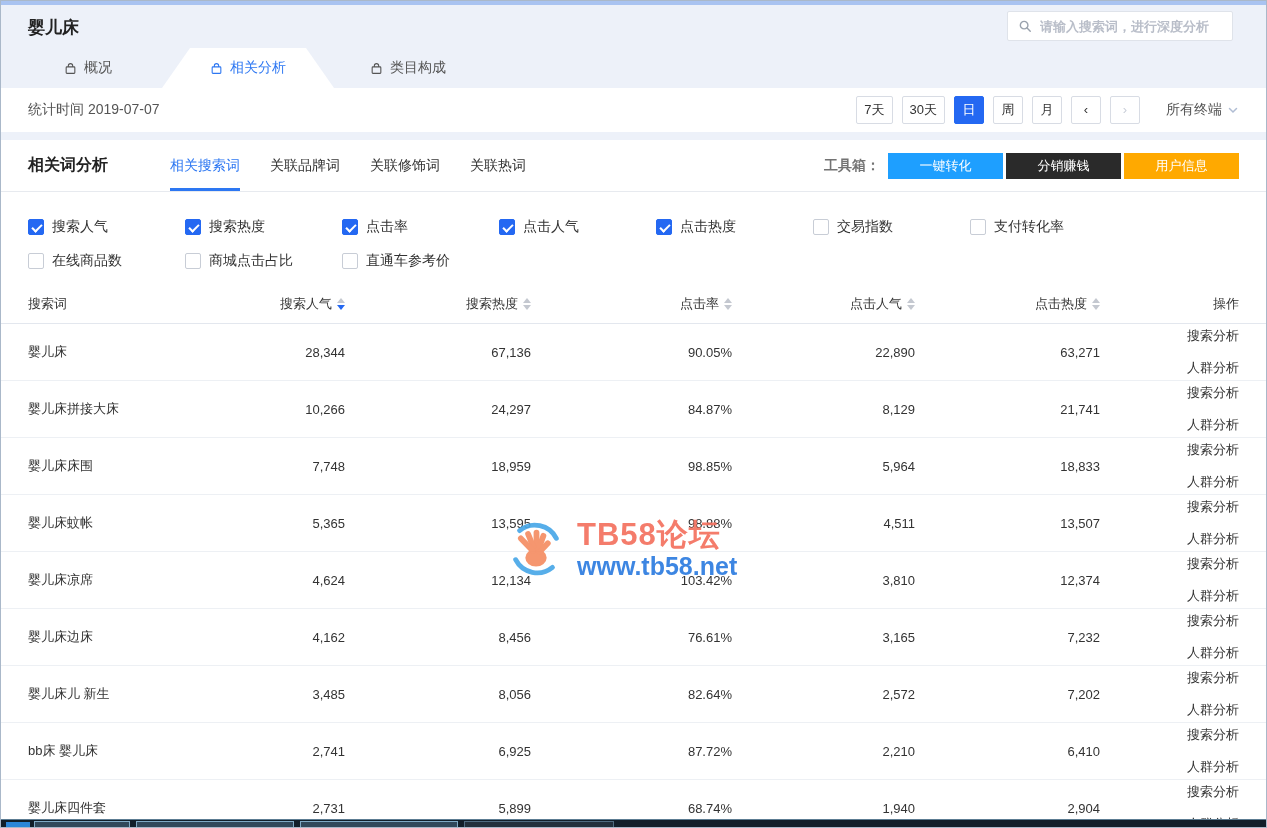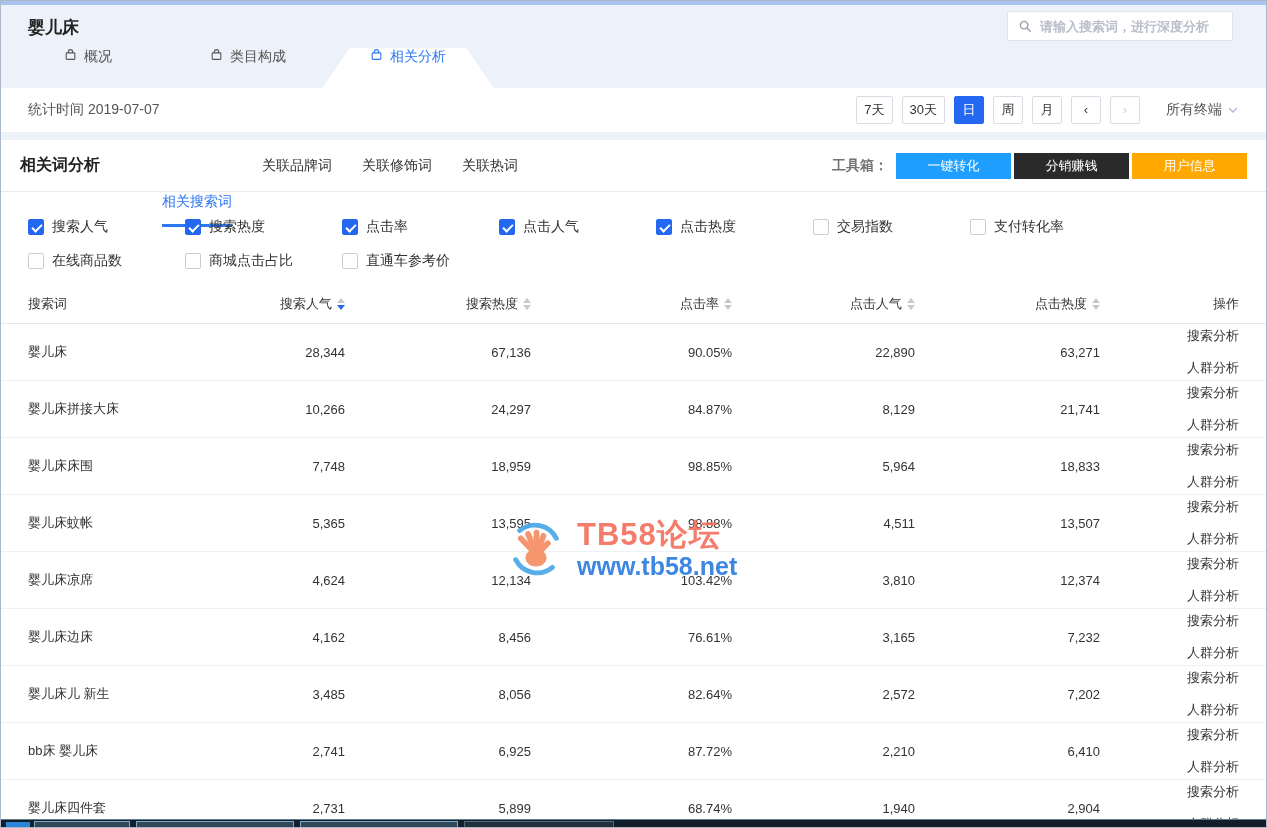--- a/index.html
+++ b/index.html
@@ -16,45 +16,45 @@
   
   .app-header { position:relative; height:83px; background:#edf1f9; }
   .app-title { position:absolute; left:28px; top:11px; font-size:17px; font-weight:bold; color:#222; }
   .search-box { position:absolute; right:34px; top:6px; width:226px; height:30px; background:#fff;
     border:1px solid #dfe3ea; border-radius:2px; display:flex; align-items:center; padding:0 10px; gap:8px; }
   .search-box svg { flex:0 0 auto; }
   .search-box input { border:0; outline:0; flex:1; font-size:13px; color:#333; background:transparent; font-family:inherit;font-weight:bold; }
   ::placeholder { color:#b9bec9; }
 
   .top-tabs { position:absolute; left:8px; bottom:0; display:flex; }
-  .top-tab { position:relative; width:160px; height:40px; display:flex; align-items:flex-start; justify-content:center;
+  .top-tab { position:relative; width:160px; height:40px; display:flex; align-items:center; justify-content:center;
     gap:7px; font-size:14px; color:#555; cursor:pointer; }
   .top-tab .lbl, .top-tab .icon { position:relative; z-index:1; display:flex; align-items:center; }
   .top-tab.active { color:#2d77f2; }
   .top-tab.active::before { content:""; position:absolute; left:-6px; right:-6px; top:0; bottom:0; background:#fff;
     clip-path:polygon(28px 0, calc(100% - 28px) 0, 100% 100%, 0 100%); }
 
   
   .date-bar { height:44px; background:#fff; display:flex; align-items:center; padding:0 28px; }
   .stat-time { font-size:14px; color:#555; }
   .date-controls { margin-left:auto; display:flex; }
   .range-btn { min-width:30px; padding:0 7px; height:28px; line-height:26px; text-align:center; background:#fff;
     border:1px solid #d8dce4; border-radius:2px; font-size:13px; color:#333; margin-left:9px; cursor:pointer; }
   .range-btn.active { background:#2468f2; border-color:#2468f2; color:#fff; }
   .range-btn.disabled { color:#c9ced8; cursor:default; }
   .terminal { margin-left:26px; font-size:14px; color:#555; display:flex; align-items:center; gap:5px; cursor:pointer; }
 
   
   .card { background:#fff; margin-top:8px; min-height:705px; position:relative; }
-  .card-header { display:flex; align-items:center; height:52px; padding:0 20px; border-bottom:1px solid #e7eaef; }
+  .card-header { display:flex; align-items:center; height:52px; padding:0 28px; border-bottom:1px solid #e7eaef; }
   .card-title { font-size:16px; font-weight:bold; color:#222; width:142px; }
   .sub-tabs { display:flex; height:100%; }
   .sub-tab { display:flex; align-items:center; height:100%; margin-right:30px; font-size:14px; color:#333;
     cursor:pointer; border-bottom:3px solid transparent; padding-top:3px; }
-  .sub-tab.active { color:#2d77f2; border-bottom-color:#2d77f2;margin-top:36px; }
+  .sub-tab.active { color:#2d77f2; border-bottom-color:#2d77f2; }
   .toolbox { margin-left:auto; display:flex; align-items:center; }
   .toolbox-label { font-size:14px; color:#737373; margin-right:5px; font-weight:bold; }
   .tool-btn { width:115px; height:26px; line-height:26px; text-align:center; color:#fff; font-size:13px;
     margin-left:3px; cursor:pointer; }
 
   
   .filters { display:grid; grid-template-columns:repeat(7,157px); row-gap:16px; padding:26px 28px 14px; }
   .filter { display:flex; align-items:center; gap:8px; font-size:14px; color:#333; cursor:pointer; }
   .cb { width:16px; height:16px; border:1px solid #c8cdd6; border-radius:2px; background:#fff; position:relative; flex:0 0 auto; }
   .cb.checked { background:#2468f2; border-color:#2468f2; }
@@ -108,37 +108,37 @@
   <div class="top-tabs">
       <div class="top-tab">
         <span class="icon">
           <svg width="13" height="13" viewBox="0 0 24 24" fill="none" stroke="currentColor" stroke-width="2">
             <path d="M8 9V7a4 4 0 0 1 8 0v2"></path>
             <rect x="4" y="9" width="16" height="12" rx="1.5"></rect>
           </svg>
         </span>
         <span class="lbl">概况</span>
       </div>
+      <div class="top-tab active">
+        <span class="icon">
+          <svg width="13" height="13" viewBox="0 0 24 24" fill="none" stroke="currentColor" stroke-width="2">
+            <path d="M8 9V7a4 4 0 0 1 8 0v2"></path>
+            <rect x="4" y="9" width="16" height="12" rx="1.5"></rect>
+          </svg>
+        </span>
+        <span class="lbl">相关分析</span>
+      </div>
       <div class="top-tab">
         <span class="icon">
           <svg width="13" height="13" viewBox="0 0 24 24" fill="none" stroke="currentColor" stroke-width="2">
             <path d="M8 9V7a4 4 0 0 1 8 0v2"></path>
             <rect x="4" y="9" width="16" height="12" rx="1.5"></rect>
           </svg>
         </span>
         <span class="lbl">类目构成</span>
-      </div>
-      <div class="top-tab active">
-        <span class="icon">
-          <svg width="13" height="13" viewBox="0 0 24 24" fill="none" stroke="currentColor" stroke-width="2">
-            <path d="M8 9V7a4 4 0 0 1 8 0v2"></path>
-            <rect x="4" y="9" width="16" height="12" rx="1.5"></rect>
-          </svg>
-        </span>
-        <span class="lbl">相关分析</span>
       </div>
     </div>
 </div>
 
 <div class="date-bar">
   <span class="stat-time">统计时间 2019-07-07</span>
   <div class="date-controls">
     <span id="range-group" style="display:flex">
         <span class="range-btn">7天</span>
         <span class="range-btn">30天</span>

